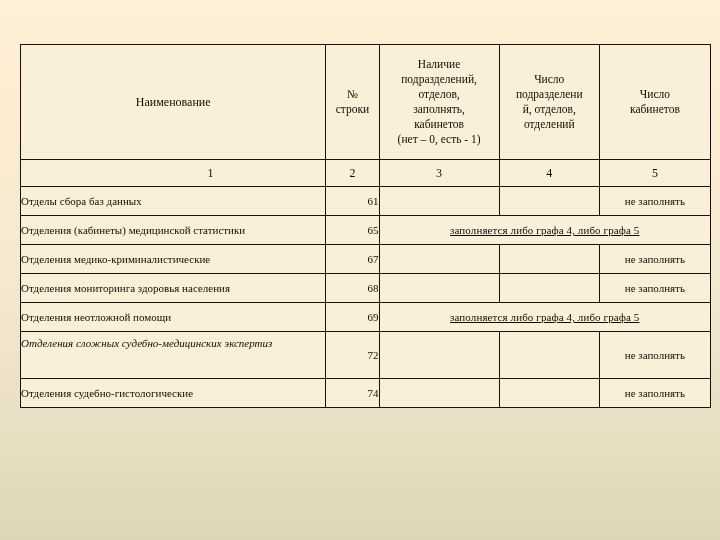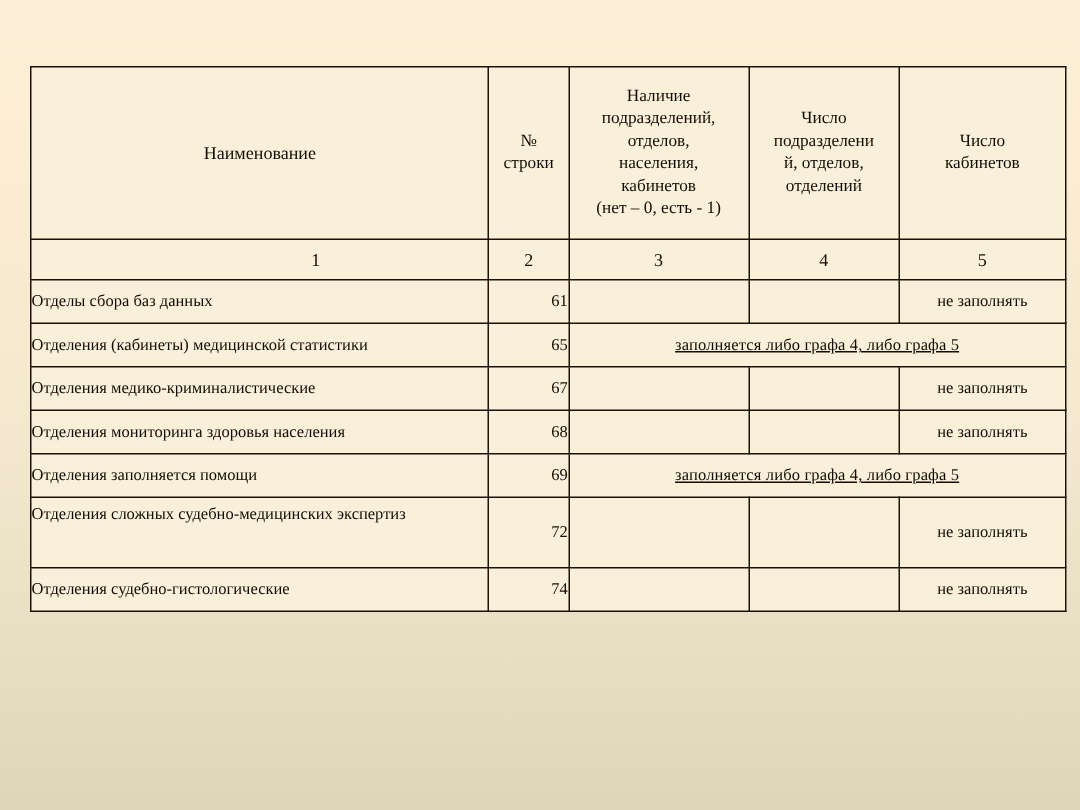--- a/index.html
+++ b/index.html
@@ -97,20 +97,21 @@
     background: #dcd4bd;
     text-align: center;
     font-size: 11.5px;
   }
   tr.tall-row td {
     height: 42px;
   }
   tr.tall-row td.name-cell {
     vertical-align: top;
     padding-top: 4px;
+    font-style: italic;
   }
 
   
   td.span-band {
     background: #bdb391;
     text-align: center;
     font-weight: bold;
     font-size: 12.5px;
     letter-spacing: 0.1px;
     text-decoration: underline;
@@ -136,21 +137,21 @@
             <span>Наименование</span>
           </td>
           <td>
             <div>№</div>
             <div>строки</div>
           </td>
           <td>
             <div>Наличие</div>
             <div>подразделений,</div>
             <div>отделов,</div>
-            <div>населения,</div>
+            <div>заполнять,</div>
             <div>кабинетов</div>
             <div>(нет – 0, есть - 1)</div>
           </td>
           <td>
             <div>Число</div>
             <div>подразделени</div>
             <div>й, отделов,</div>
             <div>отделений</div>
           </td>
           <td>
@@ -187,21 +188,21 @@
             <td class="no-fill">не заполнять</td>
           </tr>
           <tr class="data-row">
             <td class="name-cell">Отделения мониторинга здоровья населения</td>
             <td class="num-cell">68</td>
             <td class="blank-cell"></td>
             <td class="blank-cell"></td>
             <td class="no-fill">не заполнять</td>
           </tr>
           <tr class="data-row">
-            <td class="name-cell">Отделения заполняется помощи</td>
+            <td class="name-cell">Отделения неотложной помощи</td>
             <td class="num-cell">69</td>
             <td class="span-band" colspan="3">заполняется либо графа 4, либо графа 5</td>
           </tr>
           <tr class="data-row tall-row">
             <td class="name-cell">Отделения сложных судебно-медицинских экспертиз</td>
             <td class="num-cell">72</td>
             <td class="blank-cell"></td>
             <td class="blank-cell"></td>
             <td class="no-fill">не заполнять</td>
           </tr>

